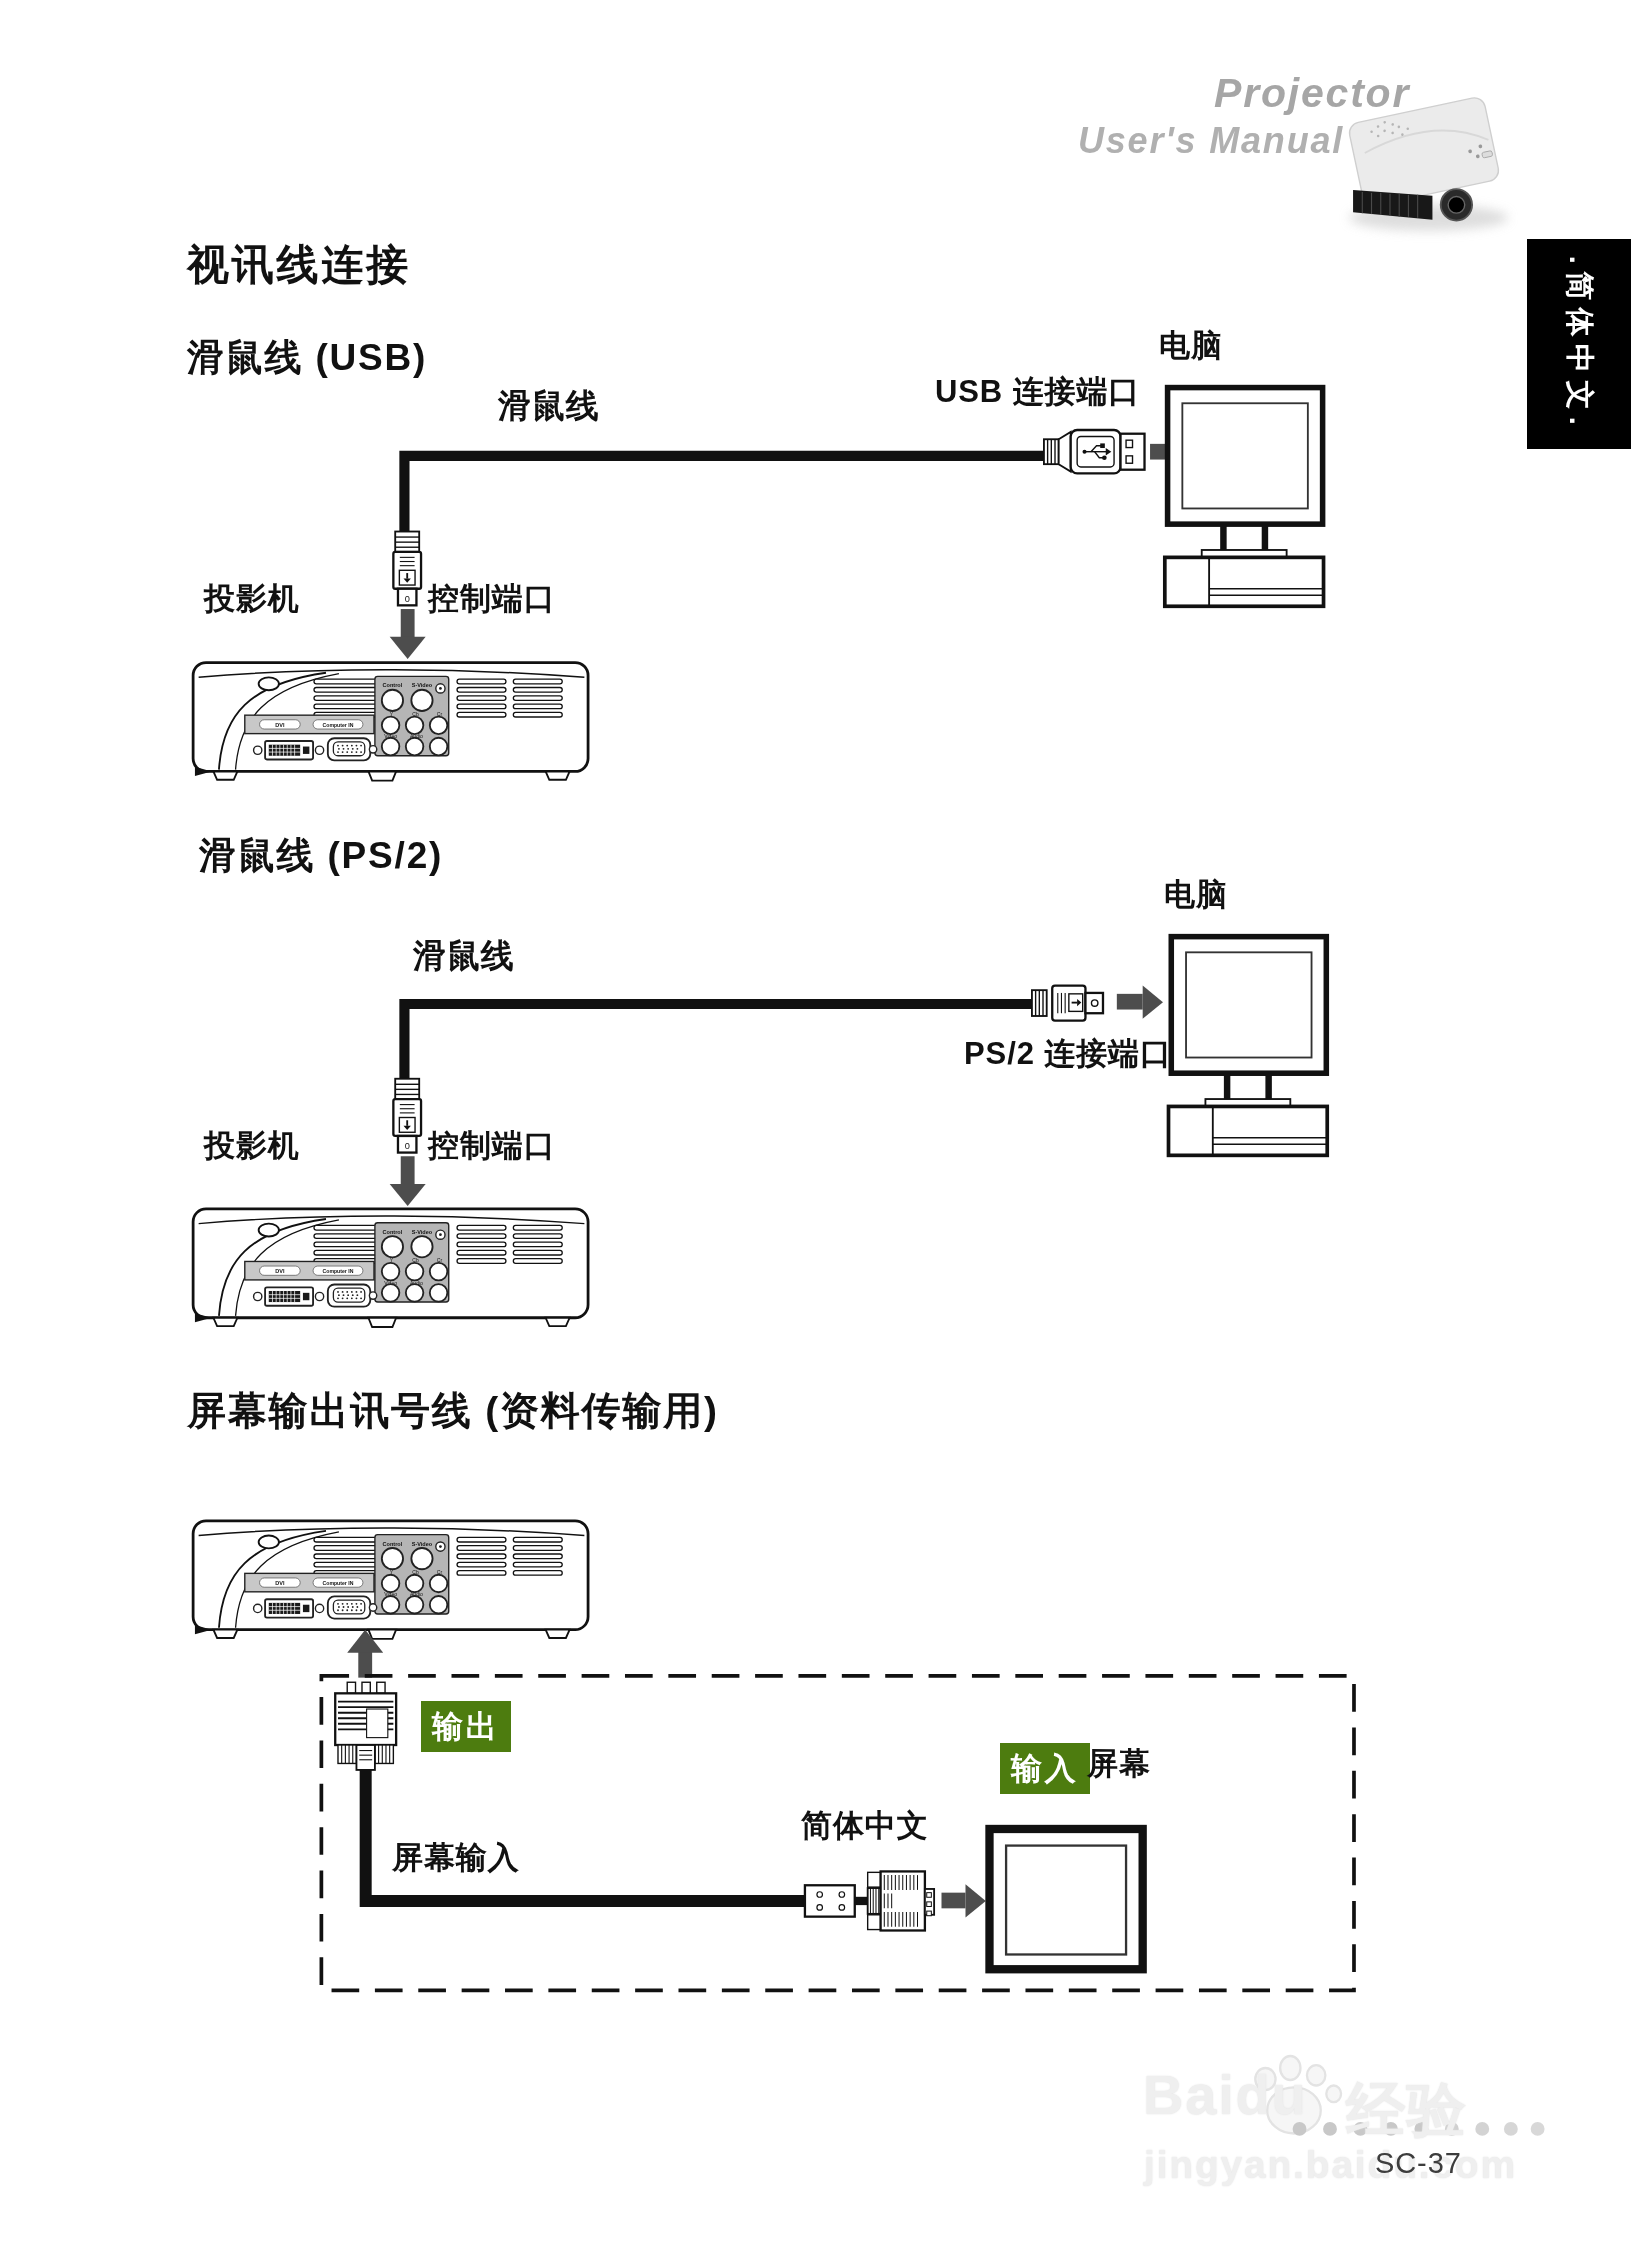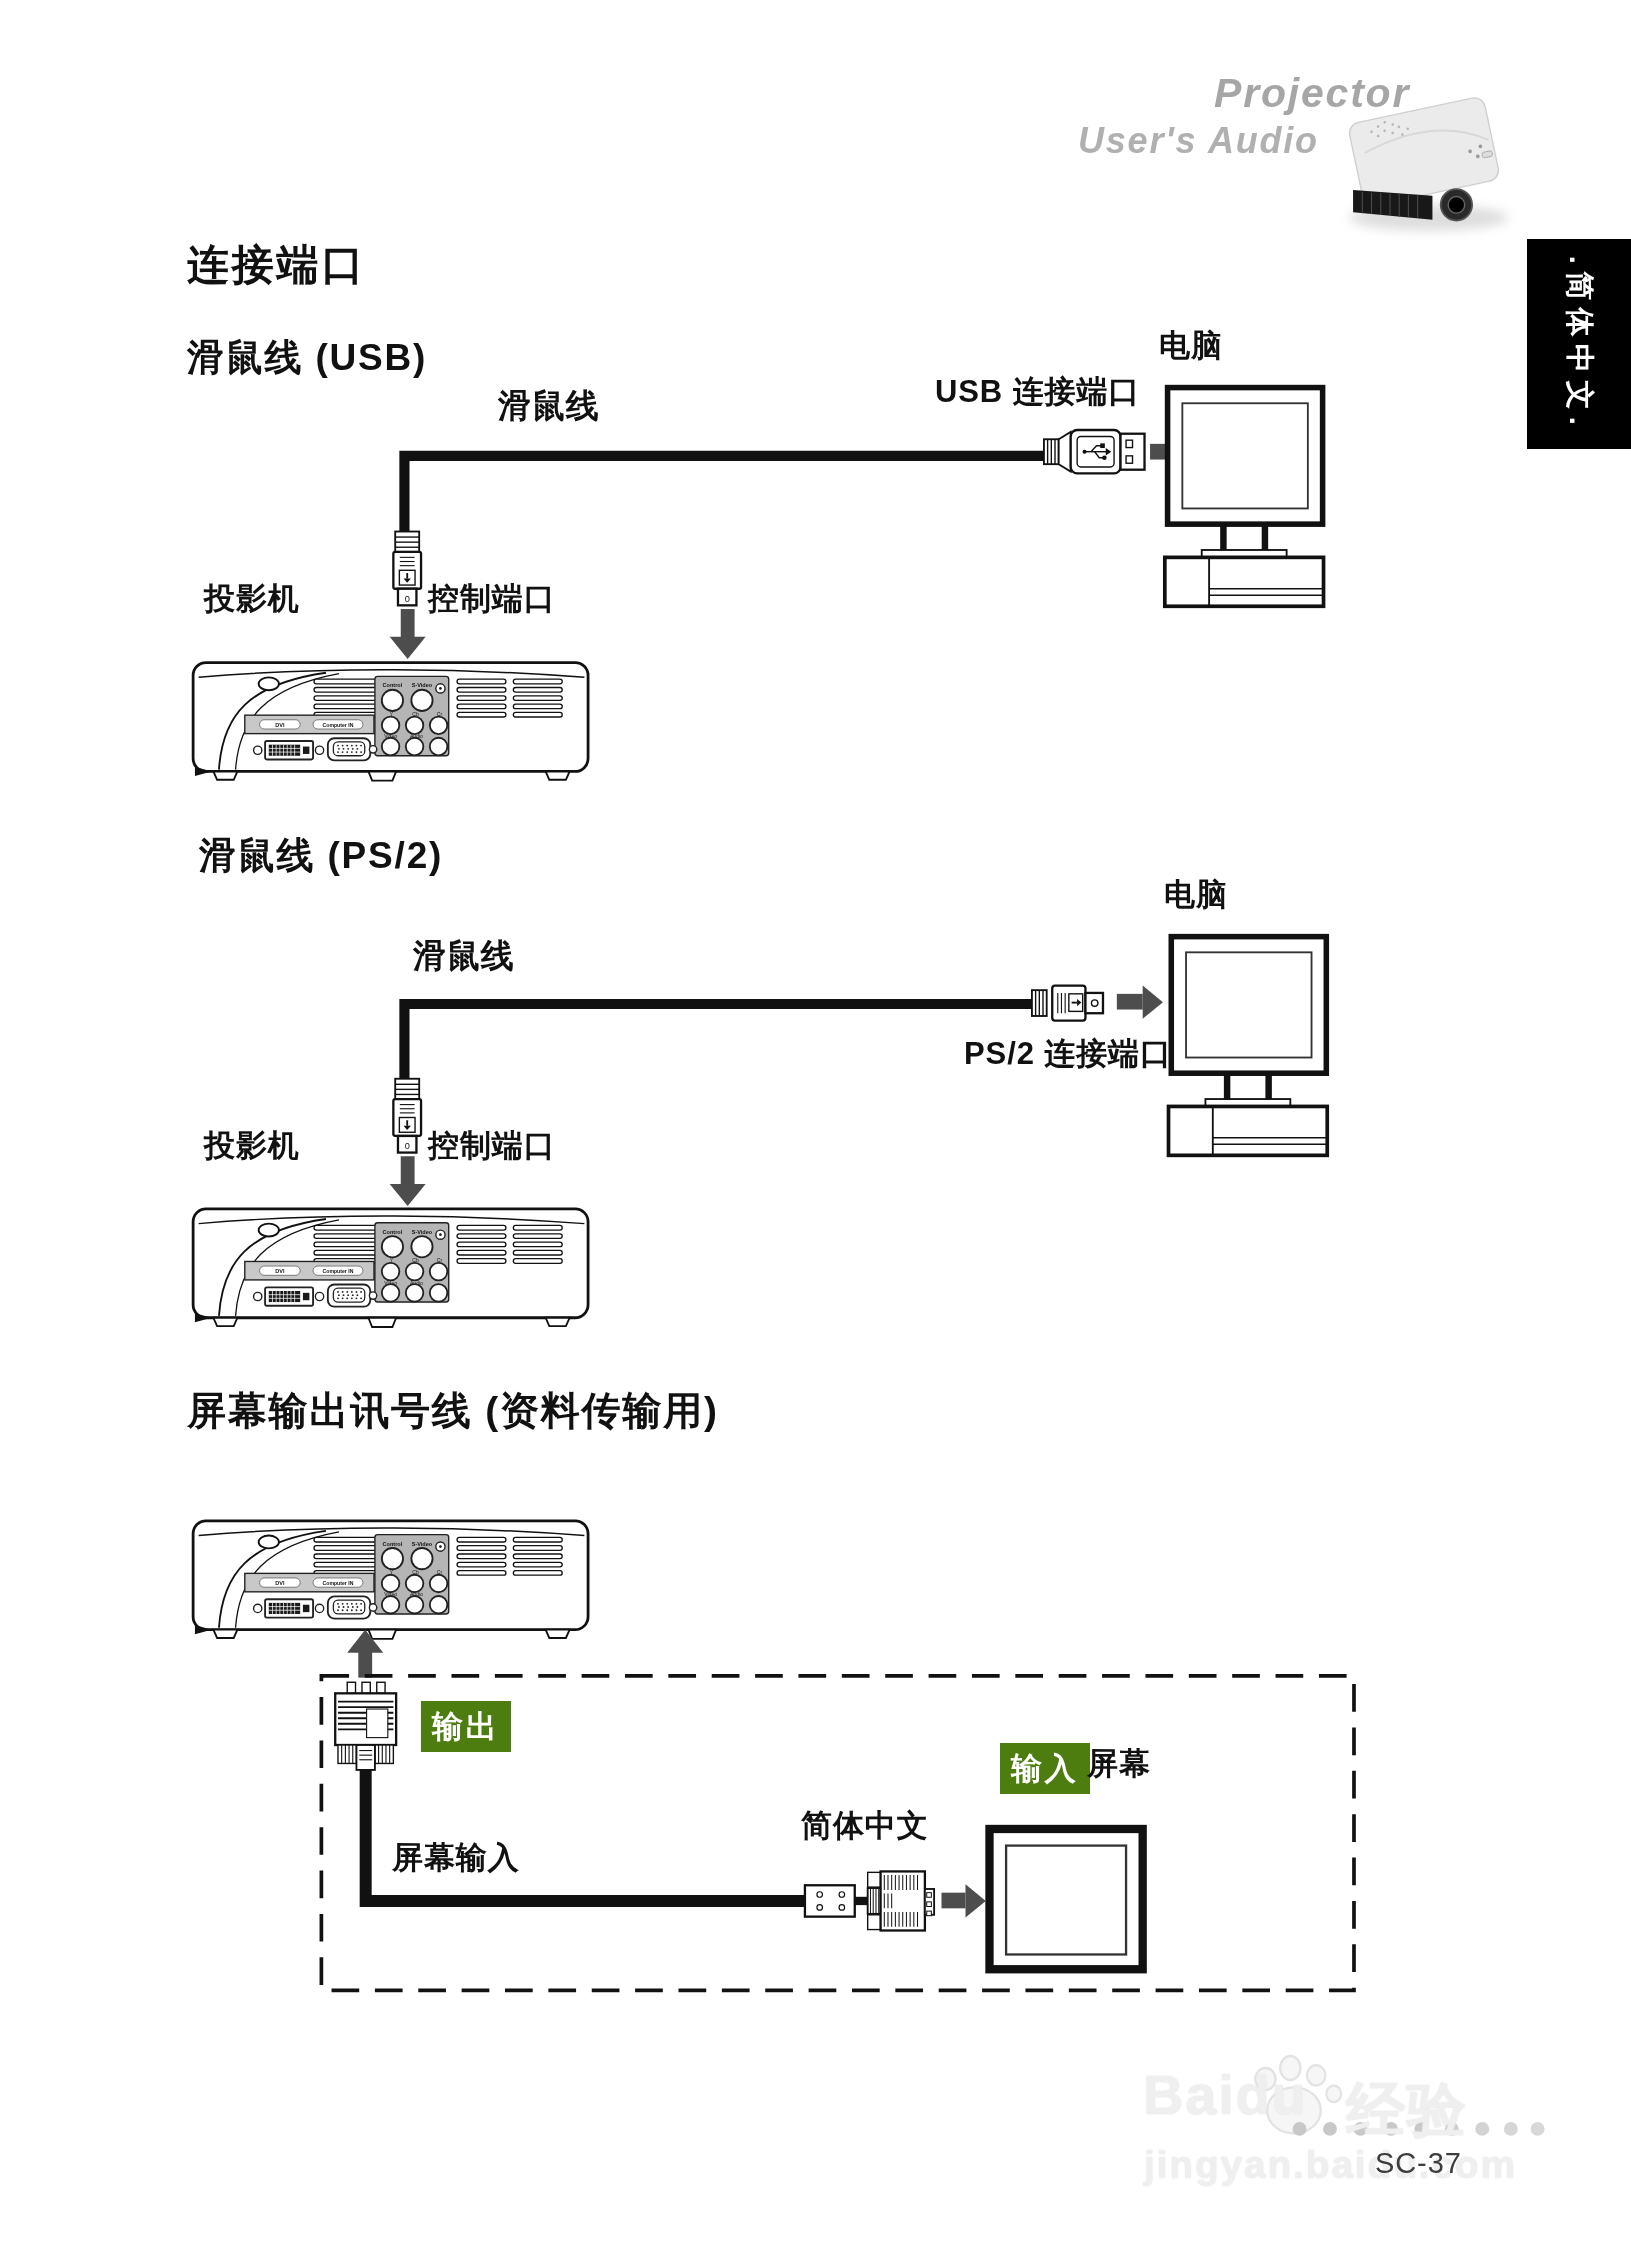--- a/index.html
+++ b/index.html
@@ -417,27 +417,27 @@
         <circle cx="1507" cy="2307" r="7.5"></circle>
       <circle cx="1540" cy="2307" r="7.5"></circle>
         <circle cx="1573" cy="2307" r="7.5" opacity="0.85"></circle>
       <circle cx="1606" cy="2307" r="7.5" opacity="0.8"></circle>
         <circle cx="1637" cy="2307" r="7.5" opacity="0.75"></circle>
       <circle cx="1666" cy="2307" r="7.5" opacity="0.7"></circle>
     </g>
   </svg>
 
   <div class="brand l1" style="left:1214px;top:70px;">Projector</div>
-  <div class="brand l2" style="left:1078px;top:120px;">User's Audio</div>
+  <div class="brand l2" style="left:1078px;top:120px;">User's Manual</div>
 
   <div class="side-tab" style="left:1527px;top:239px;width:104px;height:210px;">
     <div class="rot"><span>.</span><span>简体中文</span><span>.</span></div>
   </div>
 
-  <div class="lbl title" style="left:187px;top:242px;">连接端口</div>
+  <div class="lbl title" style="left:187px;top:242px;">视讯线连接</div>
 
   <div class="lbl h2" style="left:187px;top:338px;">滑鼠线 (USB)</div>
   <div class="lbl diag cable" style="left:498px;top:388px;">滑鼠线</div>
   <div class="lbl diag" style="left:935px;top:375px;">USB 连接端口</div>
   <div class="lbl diag" style="left:1159px;top:329px;">电脑</div>
   <div class="lbl diag" style="left:204px;top:582px;">投影机</div>
   <div class="lbl diag" style="left:428px;top:582px;">控制端口</div>
 
   <div class="lbl h2" style="left:199px;top:836px;">滑鼠线 (PS/2)</div>
   <div class="lbl diag cable" style="left:413px;top:938px;">滑鼠线</div>

